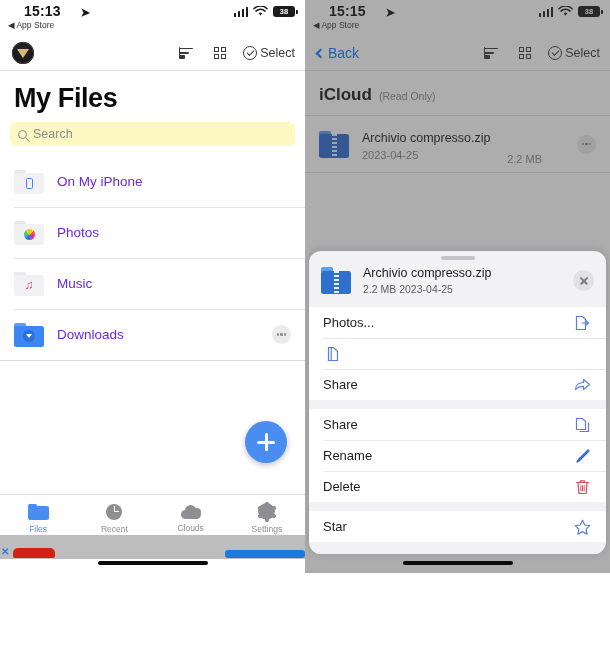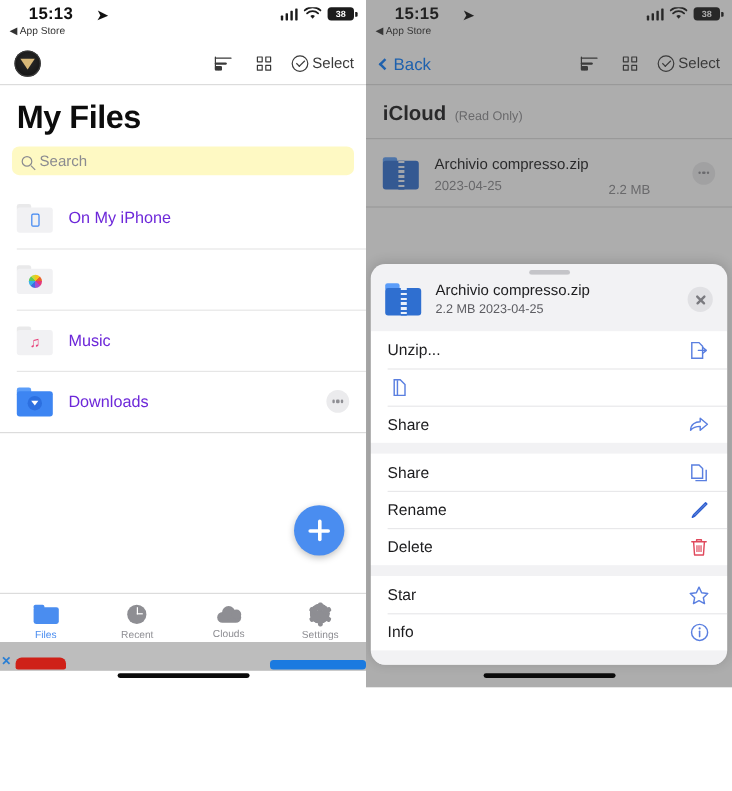--- a/index.html
+++ b/index.html
@@ -387,20 +387,21 @@
         <span class="label">On My iPhone</span>
       </div>
       <div class="file-row">
         <span class="folder gray">
           <span class="tab"></span>
             <span class="body"></span>
           <span class="glyph">
               <span class="photos-glyph"></span>
             </span>
         </span>
+        <span class="label">Photos</span>
       </div>
       <div class="file-row">
         <span class="folder gray">
           <span class="tab"></span>
             <span class="body"></span>
           <span class="glyph">
               <span class="music-glyph">♫</span>
             </span>
         </span>
         <span class="label">Music</span>
@@ -552,21 +553,21 @@
         </span>
         <span class="meta">
           <div class="n">Archivio compresso.zip</div>
           <div class="s">2.2 MB 2023-04-25</div>
         </span>
         <span class="close-btn"></span>
       </div>
 
       <div class="menu-group">
         <div class="menu-item">
-          <span class="mlabel">Unzip...</span>
+          <span class="mlabel">Photos...</span>
           <span class="mic">
             <svg width="15" height="16" viewBox="0 0 15 16">
                 <path d="M1.5 1.5h6l3 3v10h-9z" fill="none" stroke="#5a7fe0" stroke-width="1.2"></path>
                 <path d="M7 8h6M11 5.8 13.6 8 11 10.2" fill="none" stroke="#5a7fe0" stroke-width="1.2" stroke-linecap="round" stroke-linejoin="round"></path>
               </svg>
           </span>
         </div>
         <div class="menu-item">
           <span class="mic">
             <svg width="14" height="16" viewBox="0 0 14 16">
@@ -616,30 +617,20 @@
 
       <div class="menu-group">
         <div class="menu-item">
           <span class="mlabel">Star</span>
           <span class="mic">
             <svg width="17" height="16" viewBox="0 0 17 16">
                 <path d="M8.5 1.3 10.7 6 15.8 6.6 12.1 10.1 13.1 15.1 8.5 12.6 3.9 15.1 4.9 10.1 1.2 6.6 6.3 6 Z" fill="none" stroke="#5a7fe0" stroke-width="1.2" stroke-linejoin="round"></path>
               </svg>
           </span>
         </div>
-        <div class="menu-item">
-          <span class="mlabel">Info</span>
-          <span class="mic">
-            <svg width="16" height="16" viewBox="0 0 16 16">
-                <circle cx="8" cy="8" r="6.7" fill="none" stroke="#5a7fe0" stroke-width="1.2"></circle>
-                <path d="M8 7v4.5" stroke="#5a7fe0" stroke-width="1.3" stroke-linecap="round"></path>
-                <circle cx="8" cy="4.7" r=".9" fill="#5a7fe0"></circle>
-              </svg>
-          </span>
-        </div>
       </div>
       <div class="sheet-bottom"></div>
     </div>
 
     <div class="home-ind"></div>
   </div>
 
 </div>
 
 </body></html>

